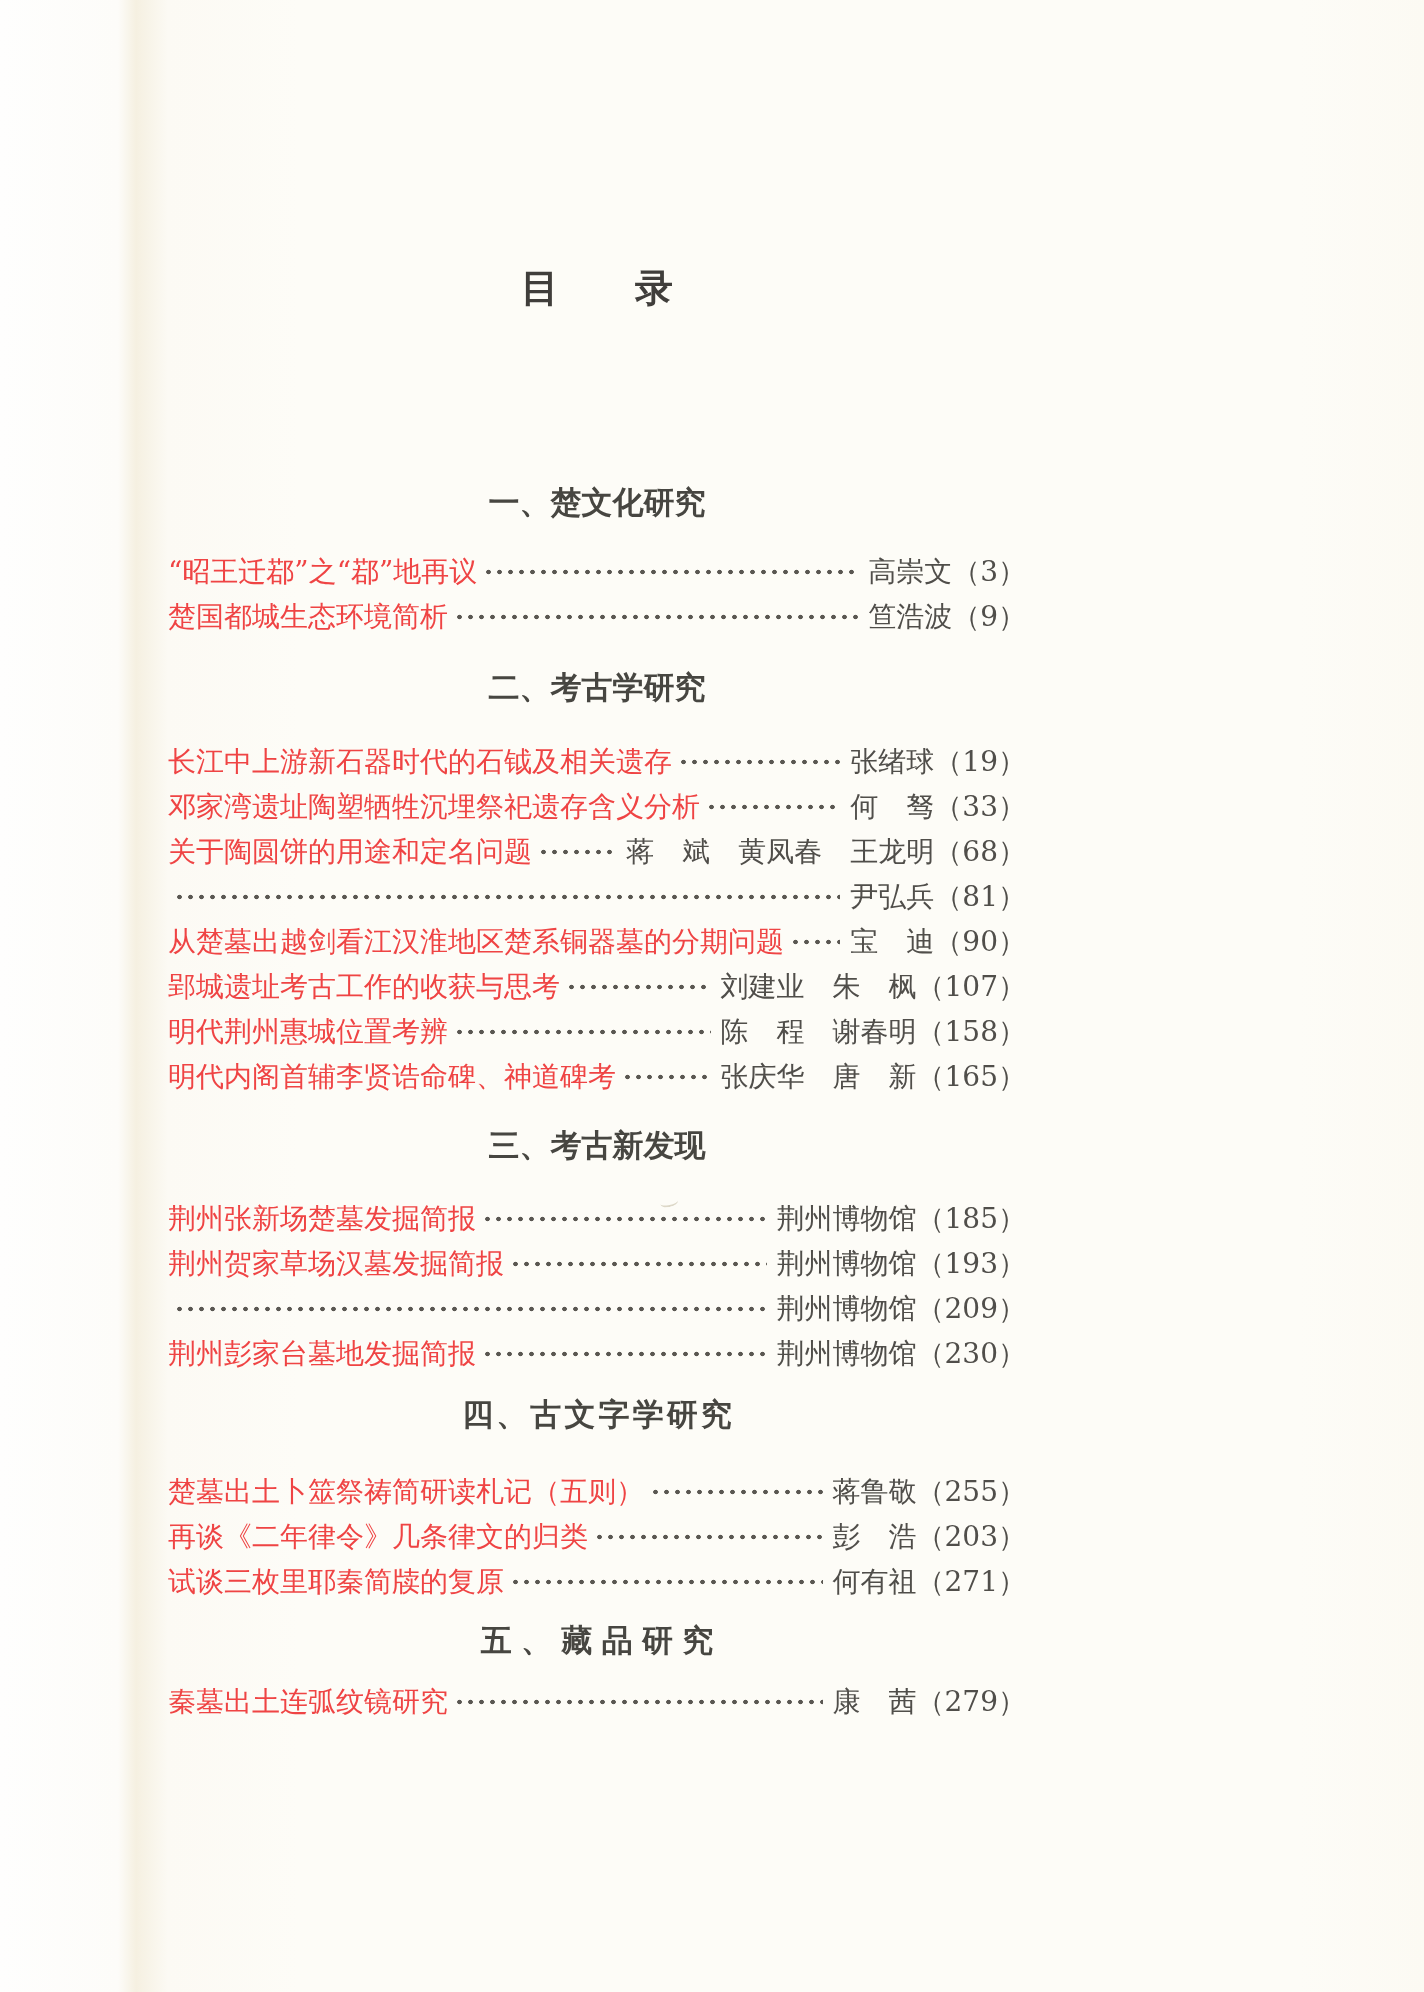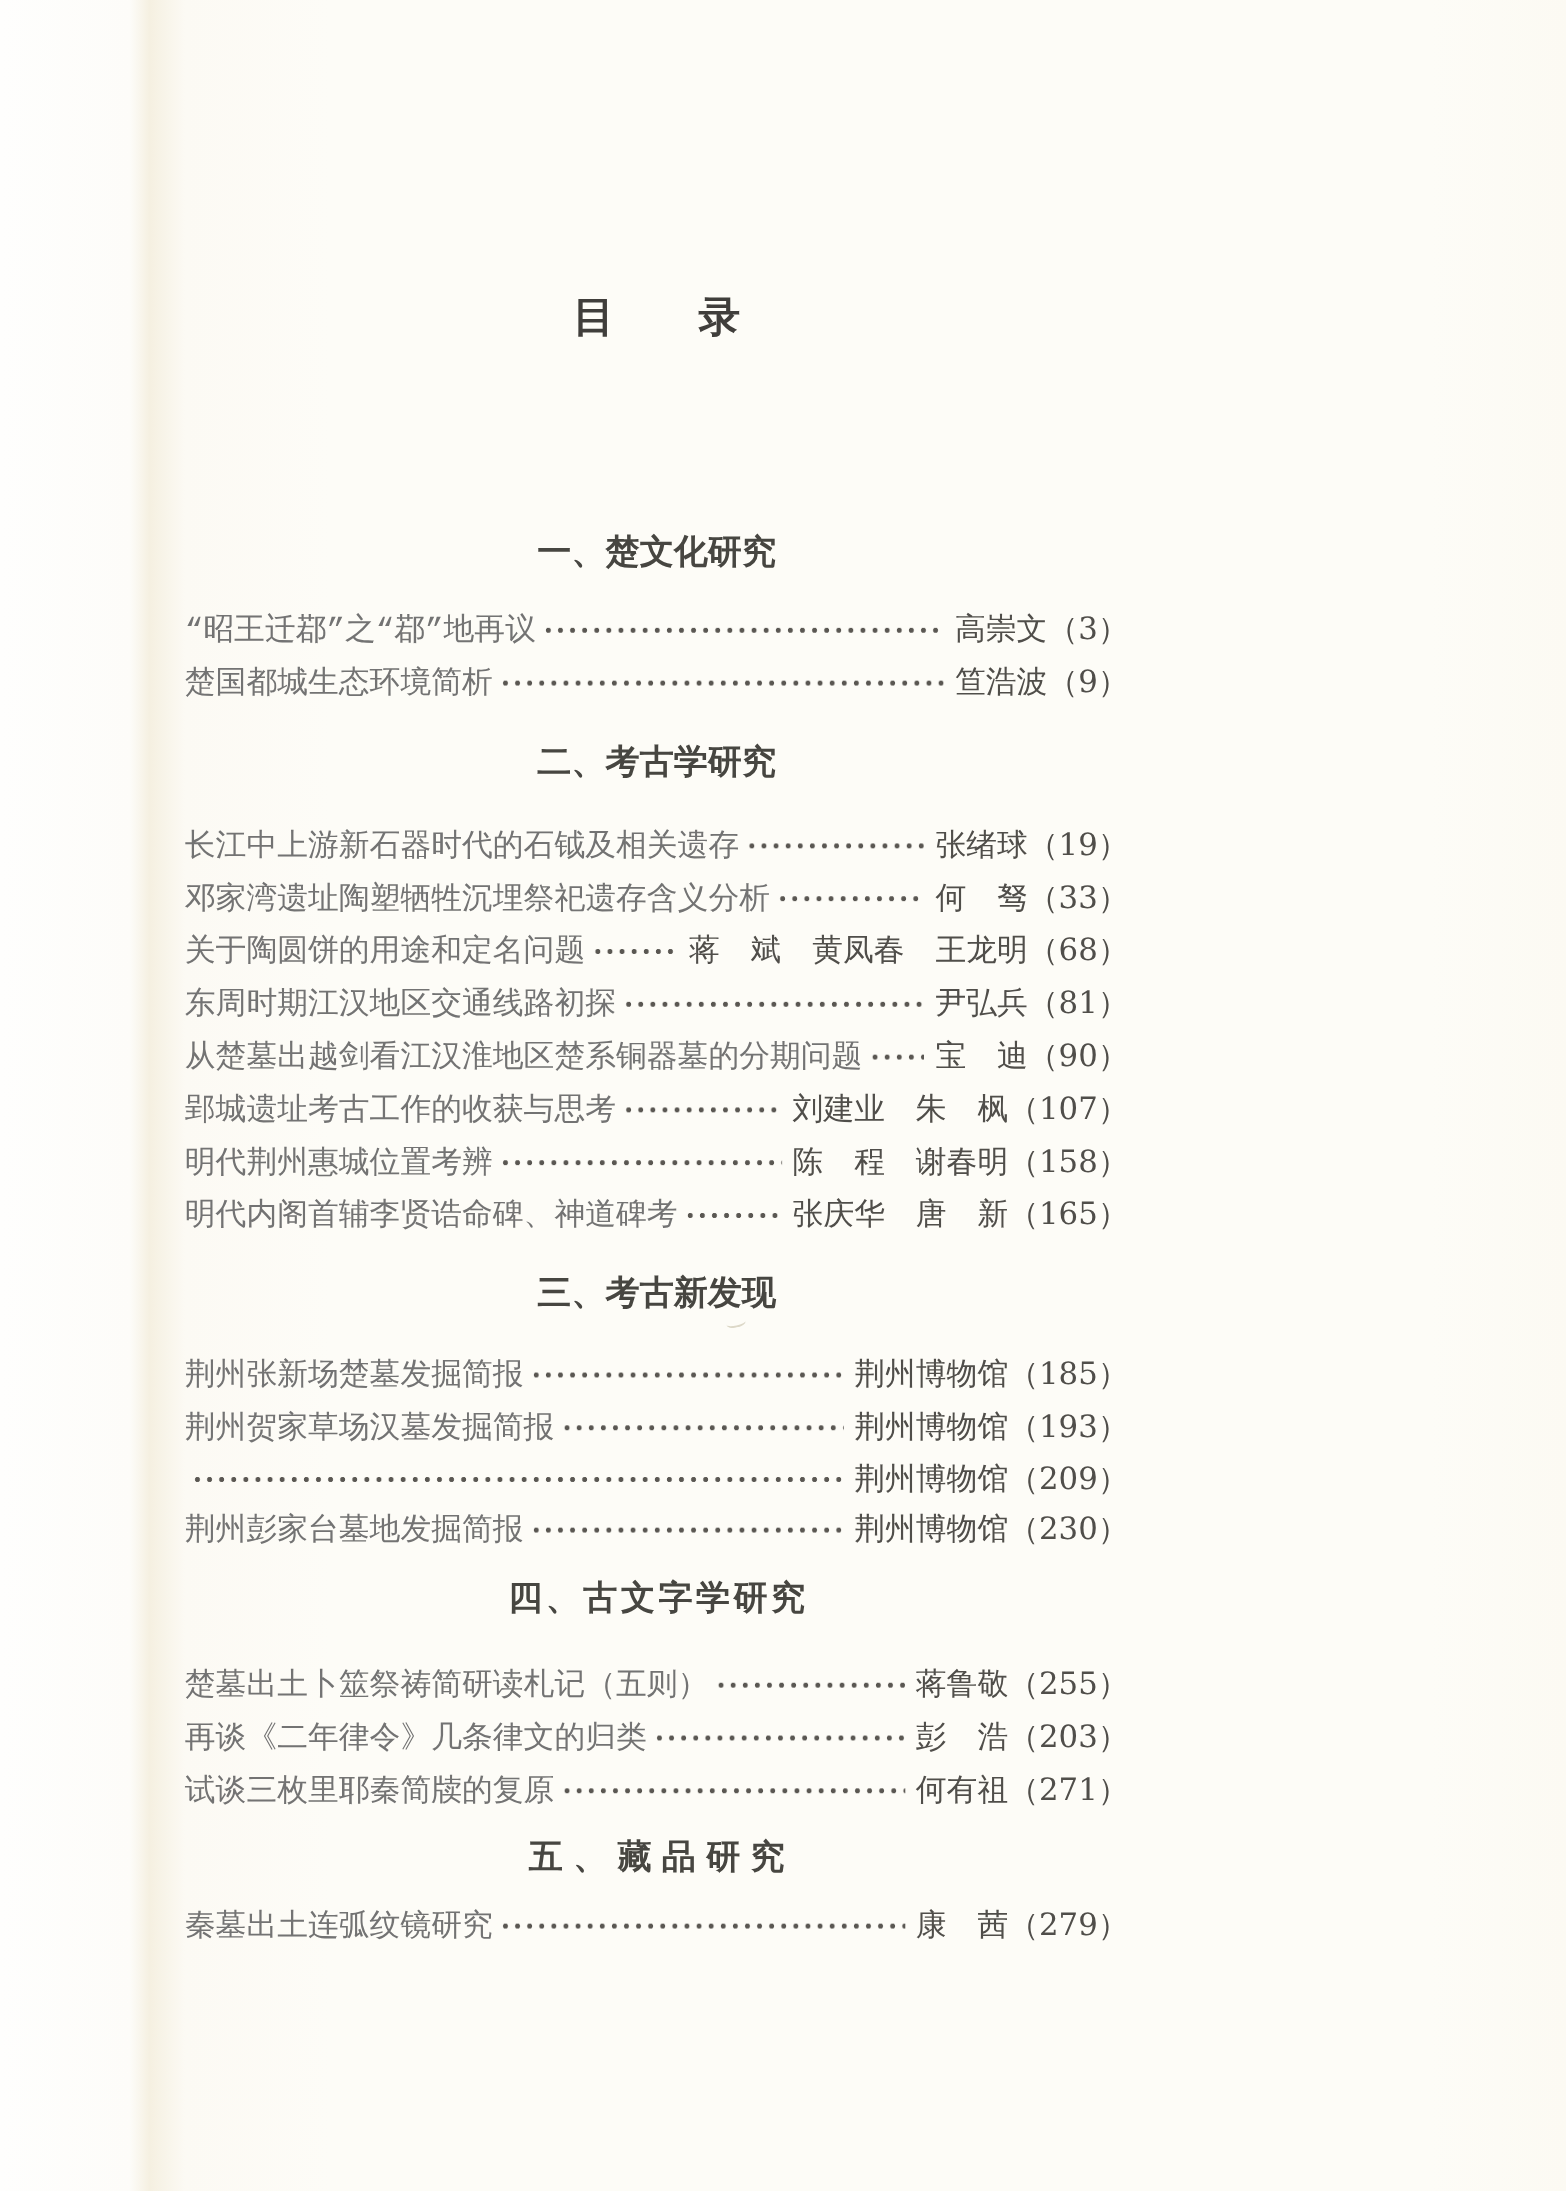--- a/index.html
+++ b/index.html
@@ -53,22 +53,21 @@
   .s5 .entries { margin-top: 17px; }
   .entry {
     display: flex;
     align-items: baseline;
     font-size: 28px;
     line-height: 45px;
     white-space: nowrap;
   }
   .entry .t {
     flex: 0 0 auto;
-    color: #737373;
-    font-family: Liberation Mono, monospace;
+    color: #ef4444;
   }
   .entry .dots {
     flex: 1 1 auto;
     align-self: center;
     height: 8px;
     margin: 0 10px 0 6px;
     background-image: radial-gradient(circle, #5a5752 2px, rgba(90,87,82,0) 2.6px);
     background-size: 11px 8px;
     background-repeat: repeat-x;
     background-position: left center;
@@ -123,21 +122,20 @@
           <span class="t">邓家湾遗址陶塑牺牲沉埋祭祀遗存含义分析</span>
           <span class="dots"></span>
           <span class="ref"><span>何　驽</span><span>（33）</span></span>
         </div>
       <div class="entry">
           <span class="t">关于陶圆饼的用途和定名问题</span>
           <span class="dots"></span>
           <span class="ref"><span>蒋　斌　黄凤春　王龙明</span><span>（68）</span></span>
         </div>
       <div class="entry">
-          <span class="t">东周时期江汉地区交通线路初探</span>
           <span class="dots"></span>
           <span class="ref"><span>尹弘兵</span><span>（81）</span></span>
         </div>
       <div class="entry">
           <span class="t">从楚墓出越剑看江汉淮地区楚系铜器墓的分期问题</span>
           <span class="dots"></span>
           <span class="ref"><span>宝　迪</span><span>（90）</span></span>
         </div>
       <div class="entry">
           <span class="t">郢城遗址考古工作的收获与思考</span>

